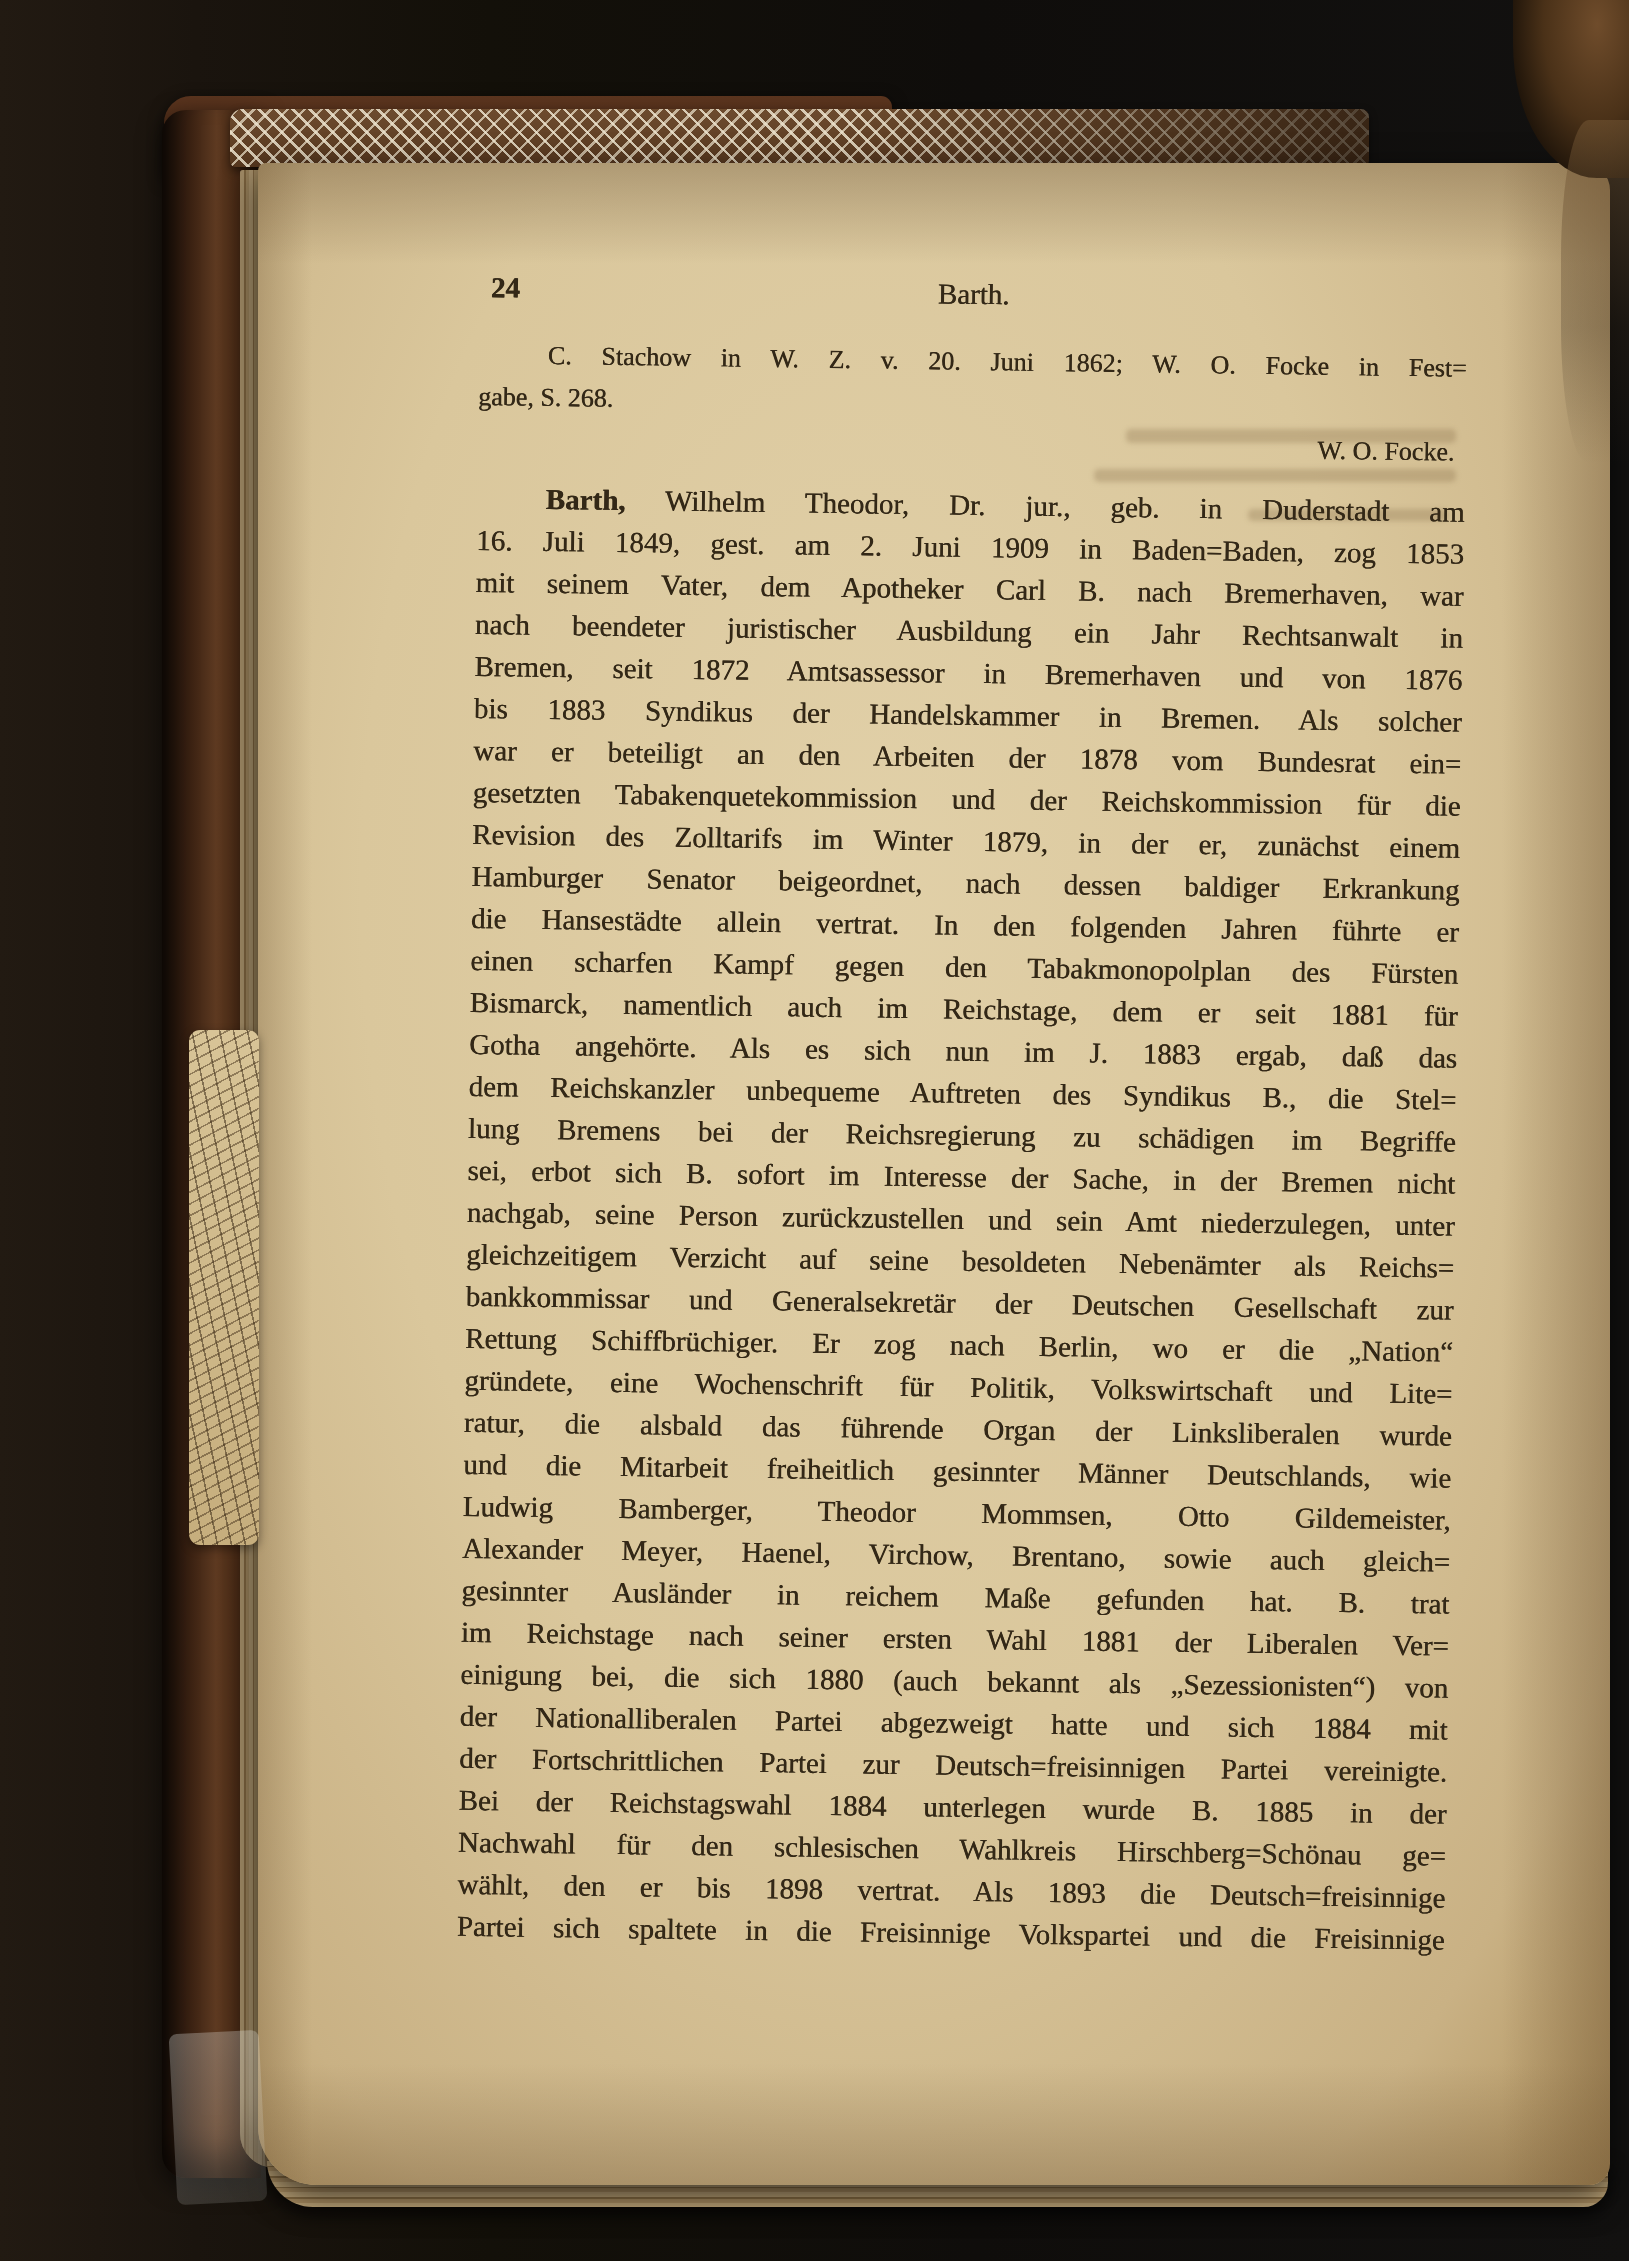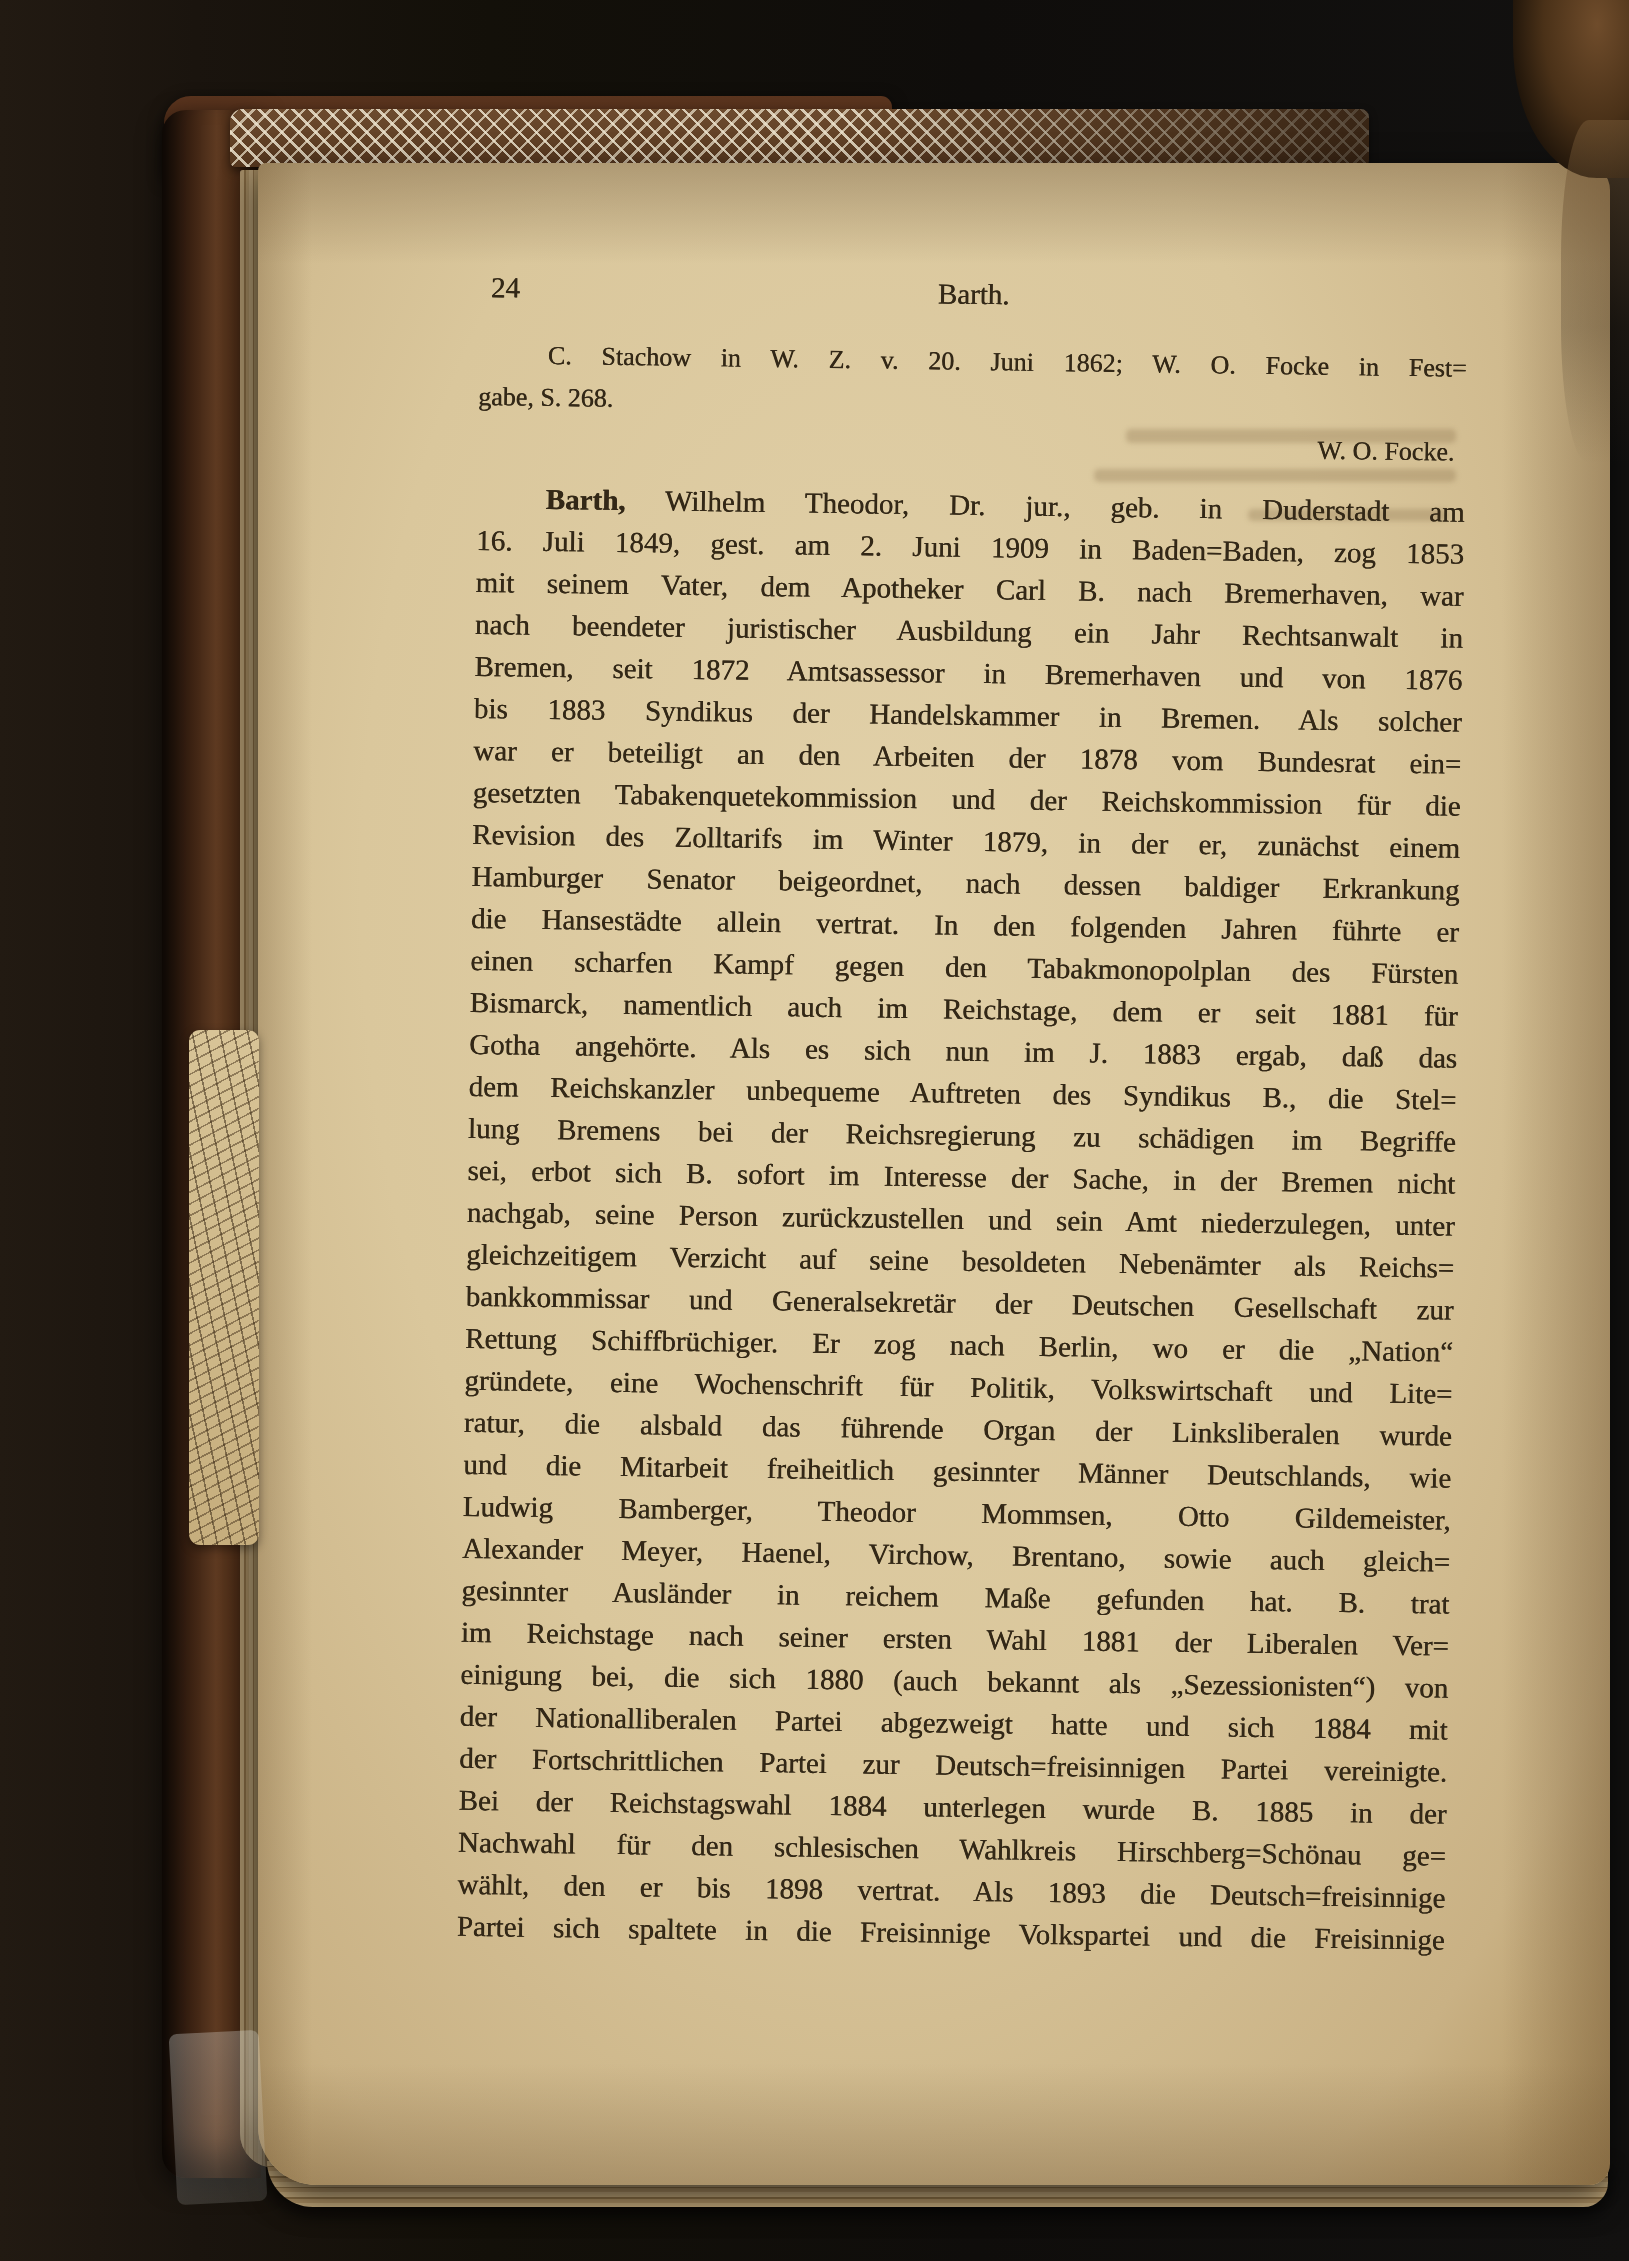--- a/index.html
+++ b/index.html
@@ -97,21 +97,21 @@
   .textblock {
     position: absolute; left: 480px; top: 266px; width: 988px;
     transform: rotate(0.8deg);
     transform-origin: 0 0;
     color: #332817;
     font-size: 29px;
     line-height: 42px;
     text-shadow: 0.4px 0 0 currentColor;
   }
   .header-row { position: relative; height: 42px; }
-  .pagenum { position: absolute; left: 11.2px; top: 0; }
+  .pagenum { position: absolute; left: 11.2px; top: 0; font-weight: bold; }
   .runhead { position: absolute; left: 0; right: 0; text-align: center; }
 
   .cite { margin-top: 25.6px; font-size: 26px; }
   .cite-l1 { text-indent: 69px; text-align: justify; text-align-last: justify; }
   .cite-l2 { text-align: left; }
   .cite-sig { text-align: right; padding-right: 11.2px; }
 
   .entry { margin-top: 17.6px; }
   .first-line { text-indent: 69px; text-align: justify; text-align-last: justify; }
   .lead { font-weight: 700; }

